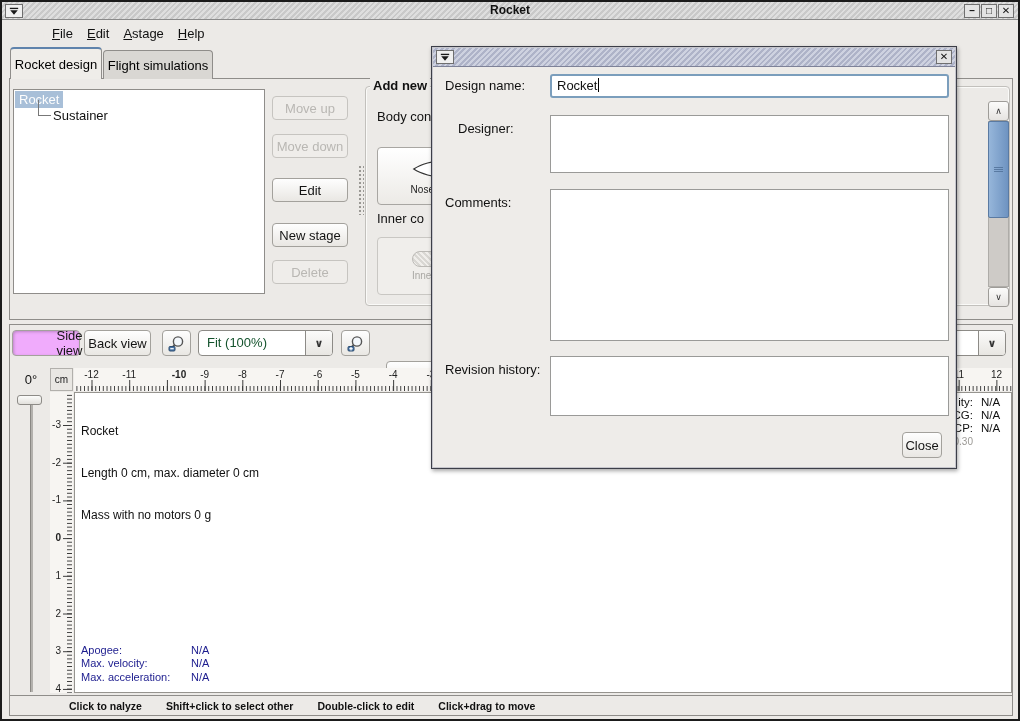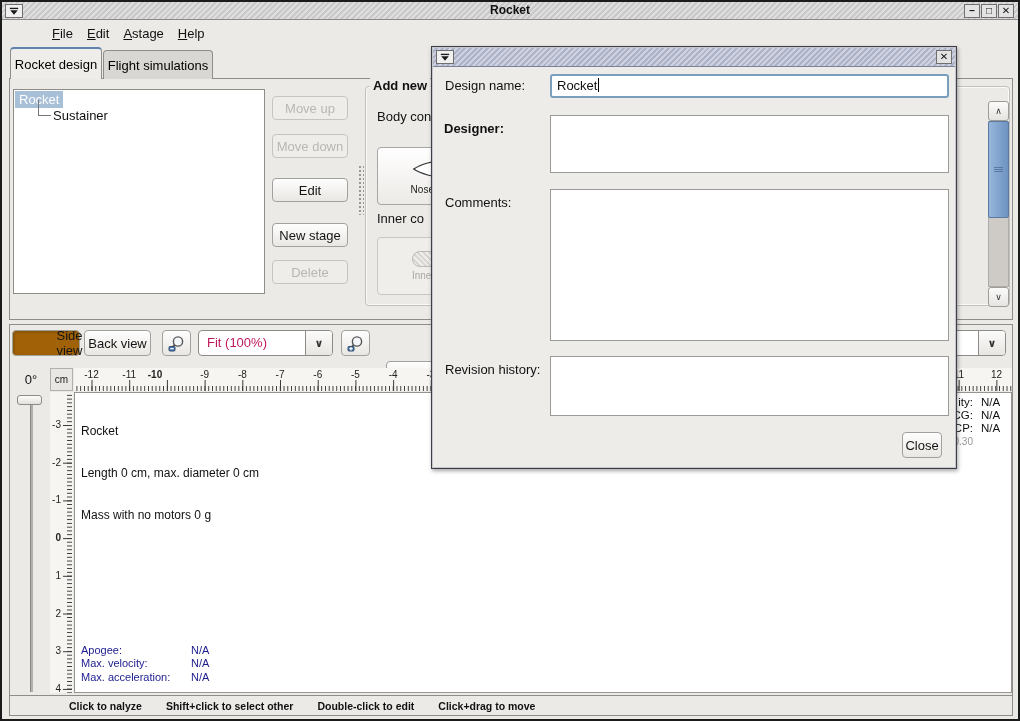--- a/index.html
+++ b/index.html
@@ -26,21 +26,21 @@
   .tab.active{background:#efede9;border-top:2px solid #5f83ac;z-index:3;}
   .tab.inactive{background:#d9d7d3;z-index:3;}
 
   .treepanel{background:#fff;border:1px solid #8f8d8a;font-size:13px;color:#111;}
   .treesel{background:#a8bfd8;color:#fdfdfd;padding:1px 4px;display:inline-block;}
   .branch{border-left:1px solid #777;border-bottom:1px solid #777;}
 
   .btn{border:1px solid #a3a19c;border-radius:4px;background:linear-gradient(#fefefe,#e9e7e3);
        font-size:13px;color:#141414;display:flex;align-items:center;justify-content:center;cursor:pointer;}
   .btn.disabled{color:#b9b7b3;background:#efedea;border-color:#c6c4c0;cursor:default;}
-  .btn.pressed{background:#a16207;box-shadow:inset 1px 1px 3px rgba(0,0,0,.22);padding-left:47px;}
+  .btn.pressed{background:#f0abfc;box-shadow:inset 1px 1px 3px rgba(0,0,0,.22);padding-left:47px;}
 
   .grip{background-image:radial-gradient(#9a9894 34%,transparent 36%);background-size:4px 4px;}
 
   .groupbox{border:1px solid #c2c0bc;border-radius:4px;box-shadow:inset 0 0 0 1px #fafaf8;}
   .grouptitle{position:absolute;top:-9px;left:4px;background:#eceae7;padding:0 3px;font-size:13px;font-weight:bold;color:#111;}
   .sublabel{font-size:13px;color:#111;}
   .compbtn{border:1px solid #a8a6a2;border-radius:4px;background:linear-gradient(#ffffff,#eceae6);display:flex;flex-direction:column;align-items:center;justify-content:center;gap:3px;cursor:pointer;}
   .compbtn .cap{font-size:10px;color:#222;}
   .compbtn.disabled{background:#f0eeeb;border-color:#c9c7c3;cursor:default;}
   .compbtn.disabled .cap{color:#aaa8a4;}
@@ -50,21 +50,21 @@
   
   .sbbtn{background:linear-gradient(#fbfbfa,#e6e4e1);border:1px solid #9e9c98;border-radius:3px;font-size:9px;color:#333;
          display:flex;align-items:center;justify-content:center;cursor:pointer;}
   .sbtrack{background:#cecbc7;border:1px solid #aeaca8;}
   .sbthumb{background:linear-gradient(to right,#96b6da,#6e93c1);border:1px solid #5a7aa2;border-radius:2px;position:relative;cursor:pointer;}
   .sbthumb::after{content:"";position:absolute;left:5px;right:5px;top:calc(50% - 3px);height:6px;
                   background:repeating-linear-gradient(#4d6e96 0 1px,transparent 1px 2px);opacity:.8;}
 
   
   .combo{display:flex;border:1px solid #8d8b87;border-radius:4px;background:#fff;overflow:hidden;cursor:pointer;}
-  .combo .val{flex:1;font-size:13px;padding:4px 0 0 8px;color:#be185d;}
+  .combo .val{flex:1;font-size:13px;padding:4px 0 0 8px;color:#14532d;}
   .combo .arrow{width:27px;border-left:1px solid #8d8b87;background:linear-gradient(#fbfbfa,#e8e6e2);
                 display:flex;align-items:center;justify-content:center;font-size:11px;font-weight:bold;color:#333;}
 
   
   .rot-label{font-size:13px;color:#111;display:flex;align-items:center;justify-content:center;}
   .cmbox{background:#e9e7e3;border:1px solid #b2b0ac;font-size:10px;color:#222;display:flex;align-items:center;justify-content:center;}
   .hruler{background-color:#f7f5f2;
     background-image:linear-gradient(to right,#3a3a3a 1px,transparent 1px),linear-gradient(to right,#3a3a3a 1px,transparent 1px);
     background-size:37.71px 11px,3.771px 5px;
     background-position:left 17.5px bottom,left 17.5px bottom;
@@ -215,21 +215,21 @@
   </div>
 
   <div class="rot-label abs" style="left:12px;top:366px;width:34px;height:22px;">0°</div>
   <div class="slider-groove abs" style="left:28px;top:402px;width:3px;height:288px;"></div>
   <div class="slider-handle abs" style="left:15px;top:393px;width:25px;height:10px;"></div>
 
   <div class="cmbox abs" style="left:48px;top:366px;width:23px;height:23px;">cm</div>
   <div class="hruler abs" style="left:72px;top:366px;width:938px;height:23px;" id="hruler">
       <span class="hlab" style="left: 17.5px;">-12</span>
       <span class="hlab" style="left: 55.21px;">-11</span>
-      <span class="hlab b" style="left: 81px;">-10</span>
+      <span class="hlab b" style="left: 105px;">-10</span>
       <span class="hlab" style="left: 130.63px;">-9</span>
       <span class="hlab" style="left: 168.34px;">-8</span>
       <span class="hlab" style="left: 206.05px;">-7</span>
       <span class="hlab" style="left: 243.76px;">-6</span>
       <span class="hlab" style="left: 281.47px;">-5</span>
       <span class="hlab" style="left: 319.18px;">-4</span>
       <span class="hlab" style="left: 356.89px;">-3</span>
       <span class="hlab" style="left: 394.6px;">-2</span>
       <span class="hlab" style="left: 432.31px;">-1</span>
       <span class="hlab b" style="left: 470.02px;">0</span>
@@ -315,21 +315,21 @@
         </svg>
       </span>
       <span class="winbtn" style="right:3px;top:2px;">✕</span>
     </div>
 
     <div class="dlg-label abs" style="left:13px;top:31px;">Design name:</div>
     <div class="textfield abs" style="left:118px;top:27px;width:399px;height:24px;">
       <span>Rocket</span><span class="caret"></span>
     </div>
 
-    <div class="dlg-label abs" style="left:12px;top:74px;font-weight:bold;">Designer:</div>
+    <div class="dlg-label abs" style="left:26px;top:74px;">Designer:</div>
     <textarea class="ta abs" style="left: 118px; top: 68px; width: 399px; height: 58px;"></textarea>
 
     <div class="dlg-label abs" style="left:13px;top:148px;">Comments:</div>
     <textarea class="ta abs" style="left: 118px; top: 142px; width: 399px; height: 152px;"></textarea>
 
     <div class="dlg-label abs" style="left:13px;top:315px;">Revision history:</div>
     <textarea class="ta abs" style="left: 118px; top: 309px; width: 399px; height: 60px;"></textarea>
 
     <div class="btn abs" style="left:470px;top:385px;width:40px;height:26px;">Close</div>
   </div>

